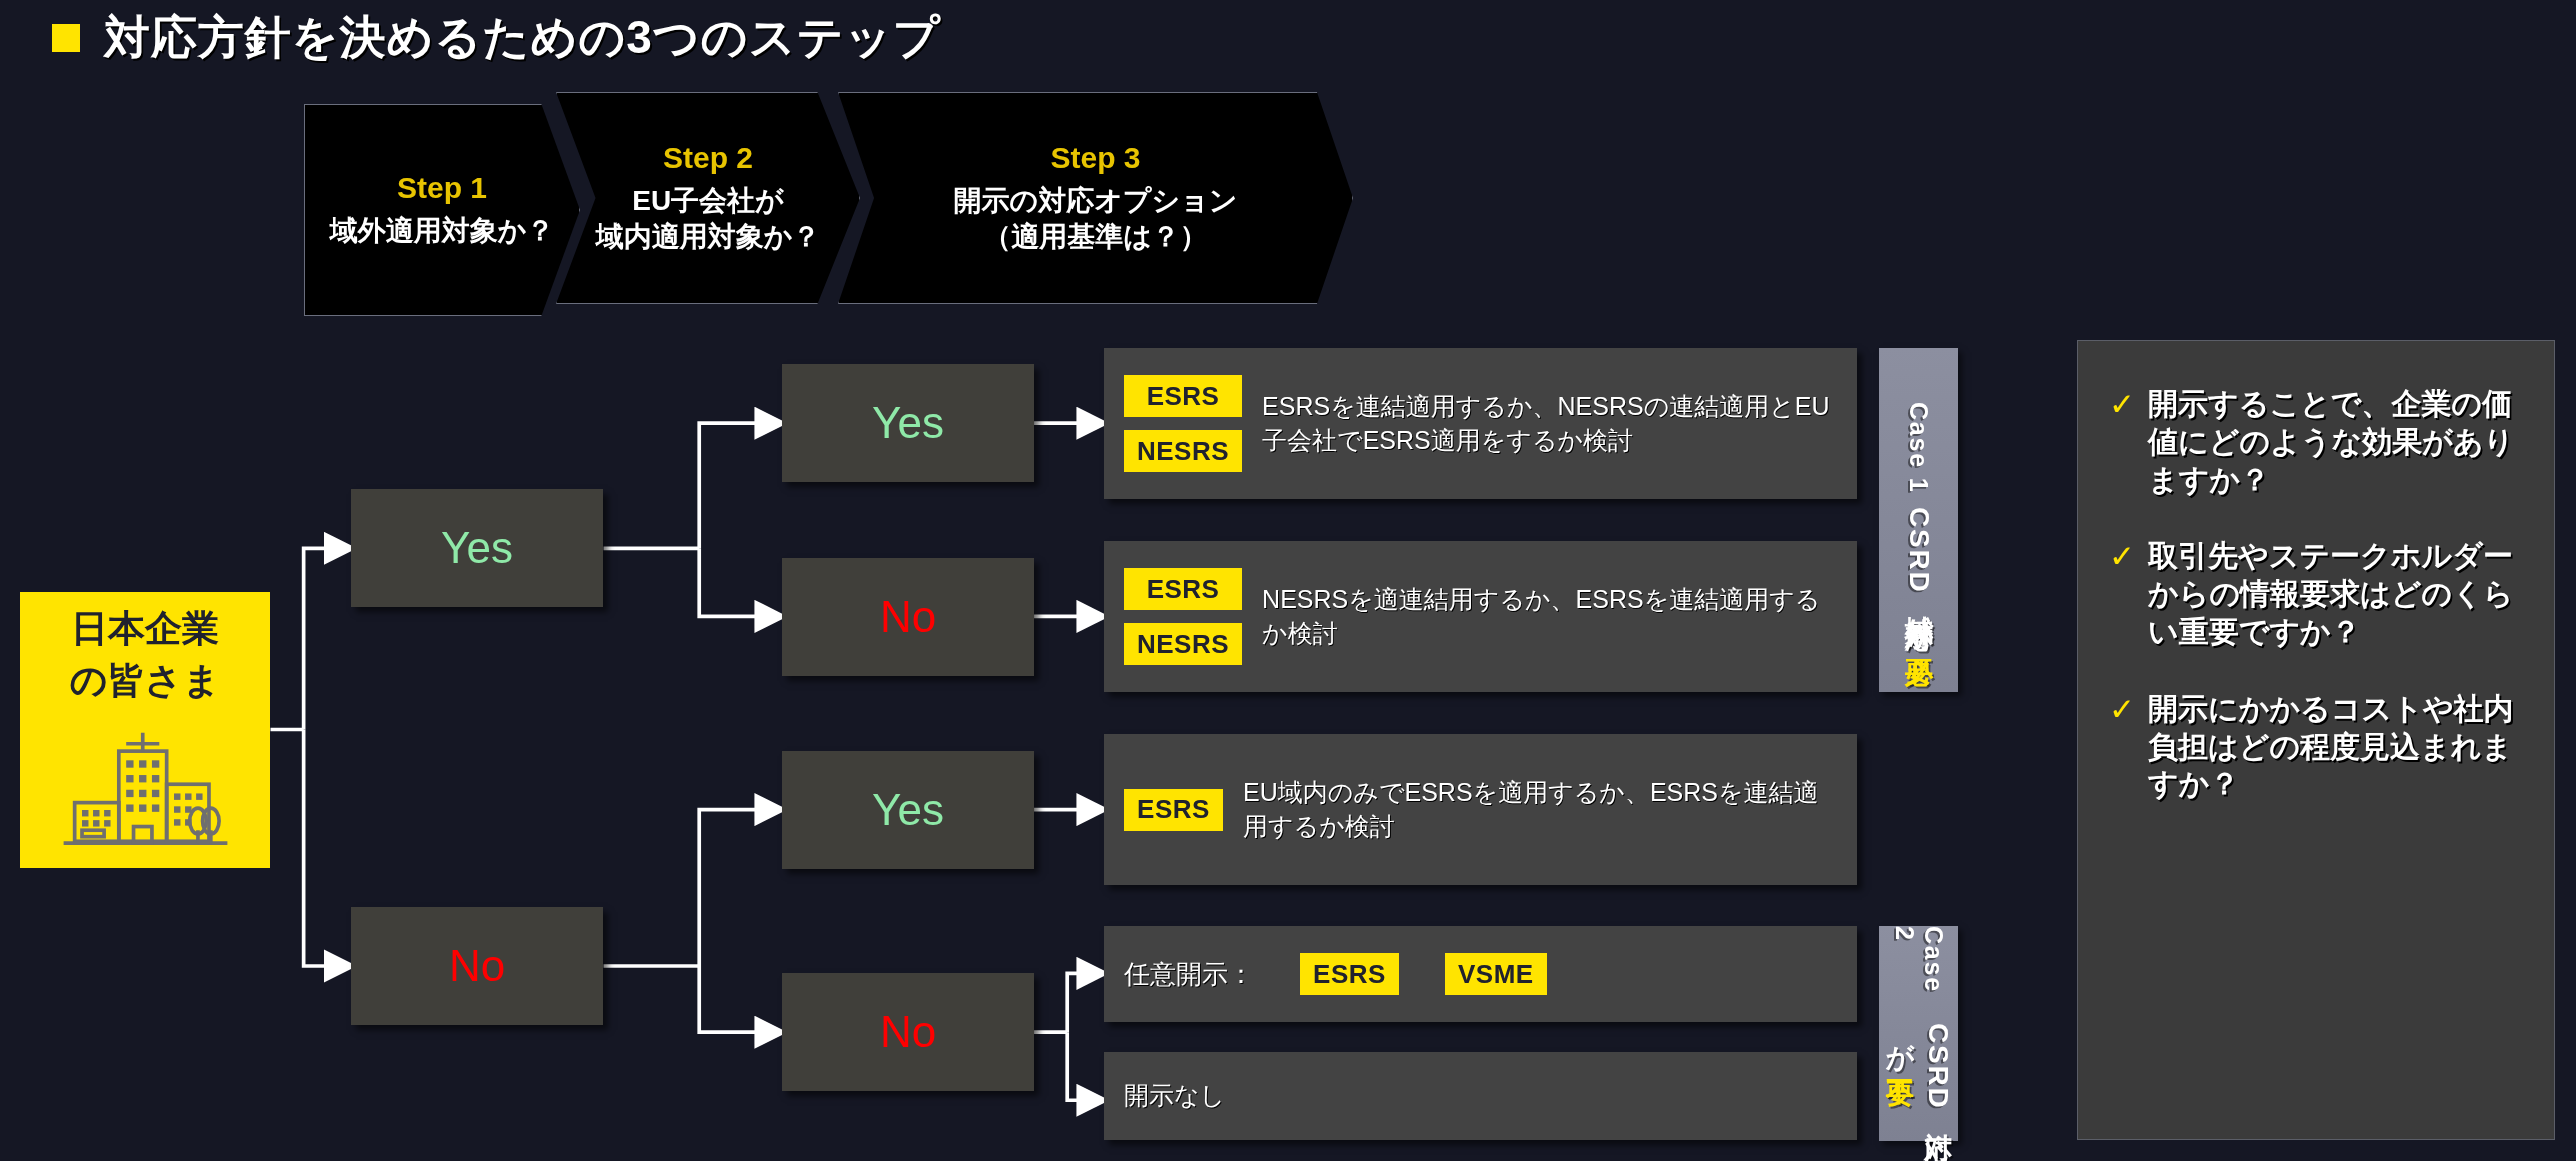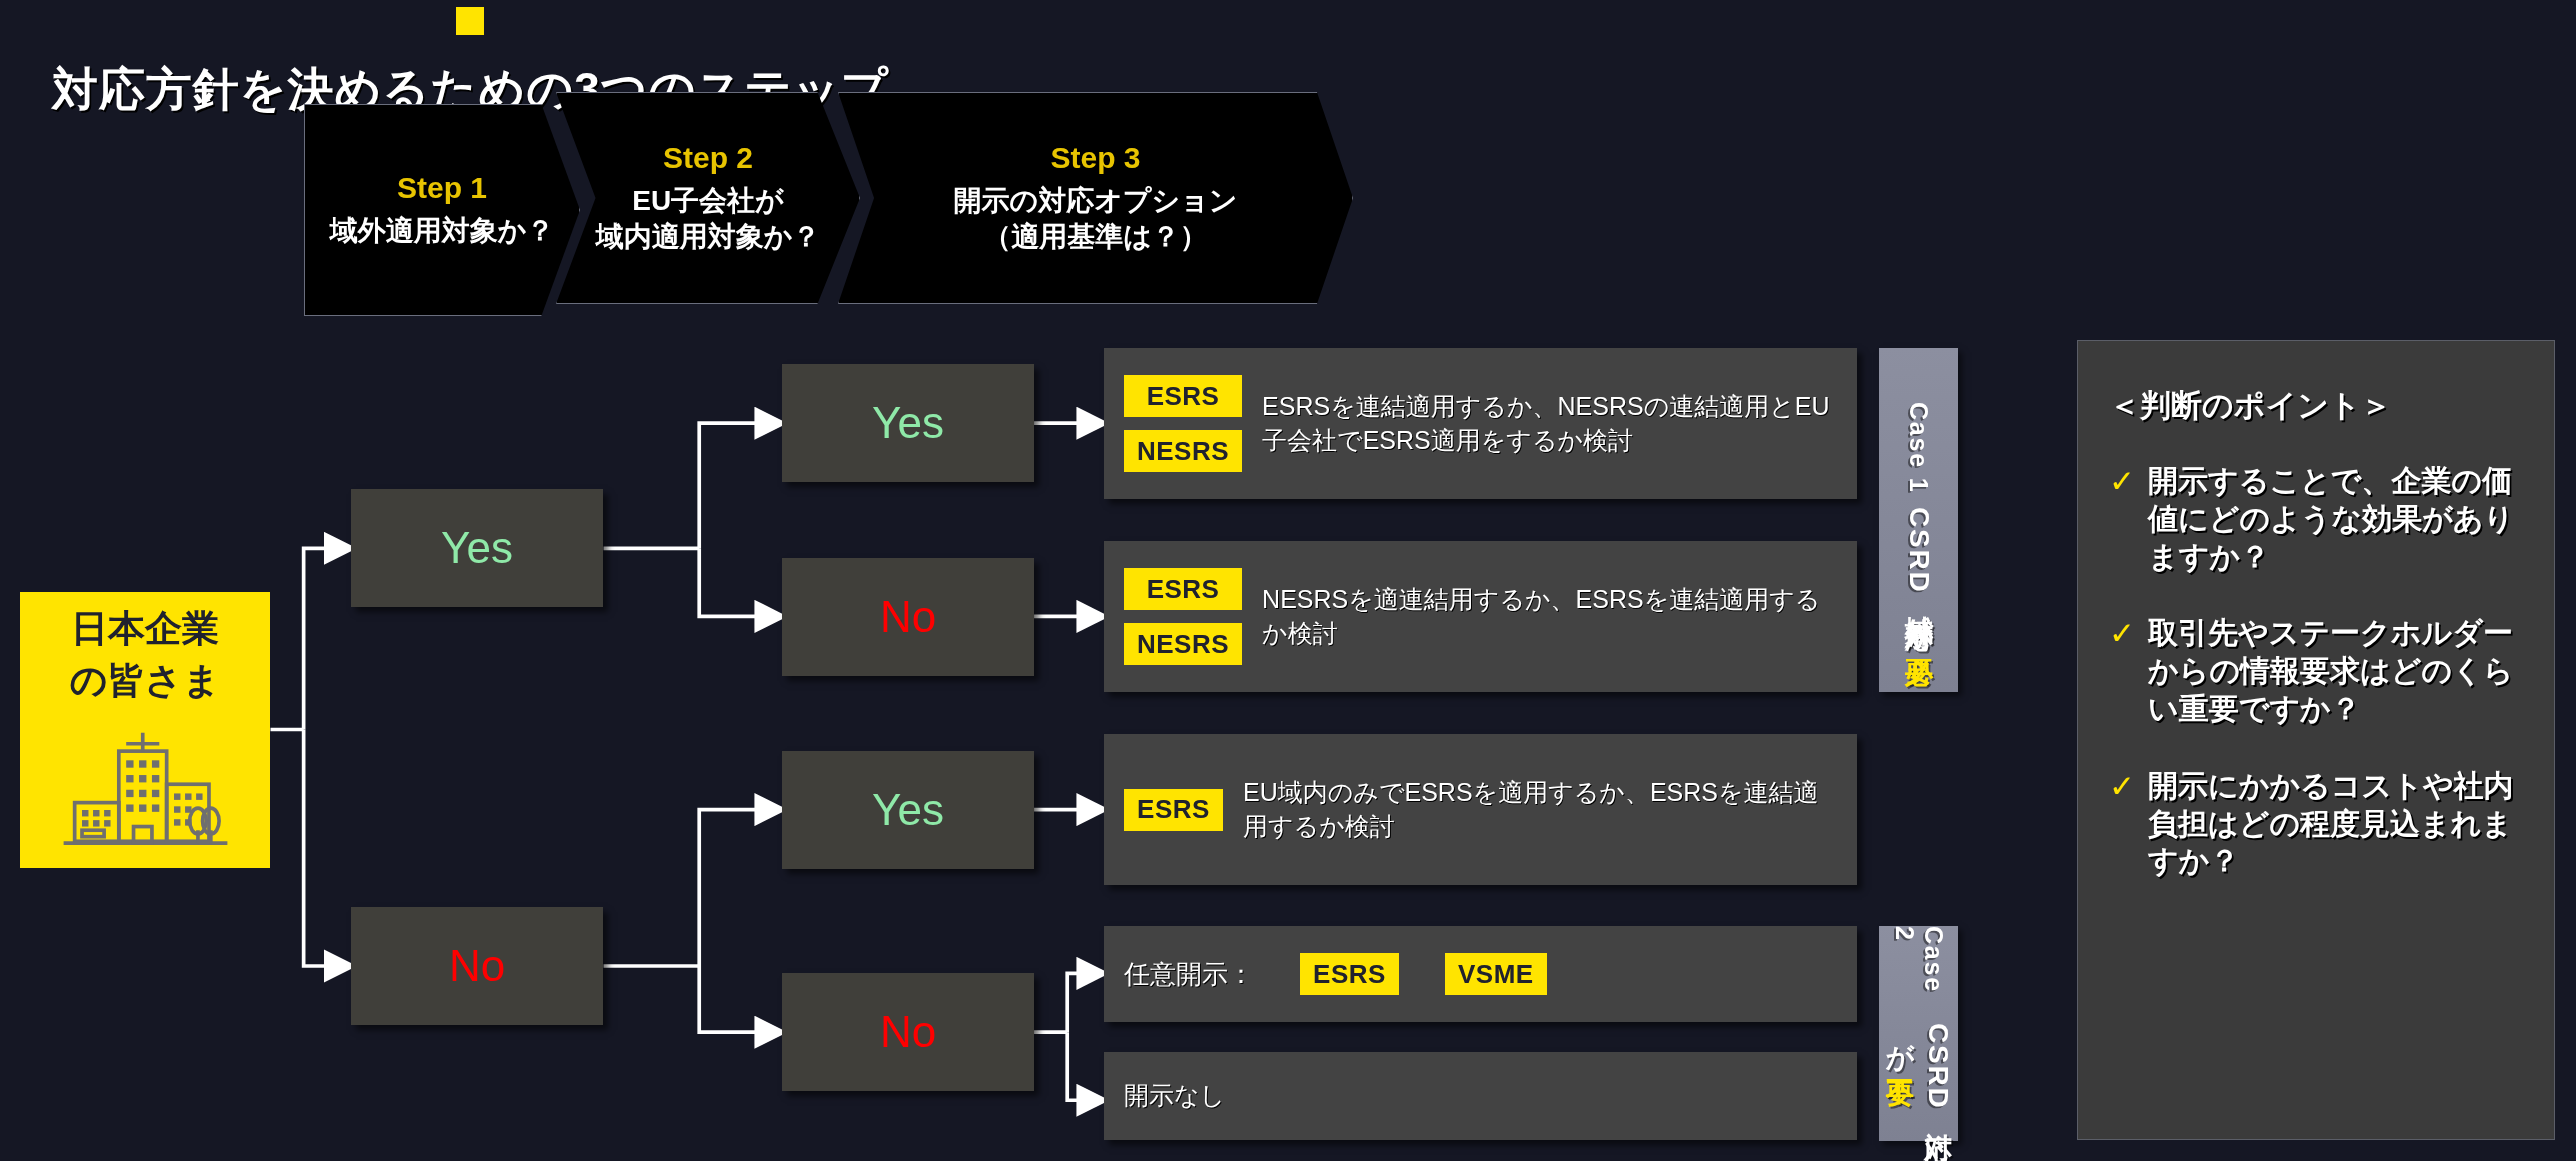--- a/index.html
+++ b/index.html
@@ -5,21 +5,21 @@
   html,body{margin:0;padding:0;}
   body{
     width:2576px;height:1161px;
     background:#151724;
     font-family:"Liberation Sans","DejaVu Sans",sans-serif;
     overflow:hidden;position:relative;
   }
   .canvas{position:absolute;inset:0;}
 
   
-  .title-row{position:absolute;left:52px;top:7.4px;display:flex;align-items:center;gap:24px;flex-direction:column;}
+  .title-row{position:absolute;left:52px;top:7.4px;display:flex;align-items:center;gap:24px;}
   .title-bullet{width:28px;height:28px;background:#FFE400;display:block;}
   .title-text{color:#ffffff;font-size:46px;font-weight:700;letter-spacing:0.9px;white-space:nowrap;
     text-shadow:1.8px 1.8px 0 #000;}
 
   
   .steps{position:absolute;left:304px;top:92px;height:212px;}
   .chev{
     position:absolute;top:0;height:212px;background:#000;
     border:1.8px solid #6a6e7d;
     box-sizing:border-box;
@@ -276,21 +276,20 @@
   </div>
 
   <div class="caseband" style="left:1879px;top:926px;height:215px;">
     <div class="vert">
       <span class="case-en">Case 2</span>
       <span class="case-jp"><span class="white">CSRD対応が</span><span>不要</span></span>
     </div>
   </div>
 
   <div class="points">
-    <div class="points-head">＜判断のポイント＞</div>
 
     <div class="point">
       <span class="check">✓</span>
       <span class="point-text">開示することで、企業の価値にどのような効果がありますか？</span>
     </div>
     <div class="point">
       <span class="check">✓</span>
       <span class="point-text">取引先やステークホルダーからの情報要求はどのくらい重要ですか？</span>
     </div>
     <div class="point">

